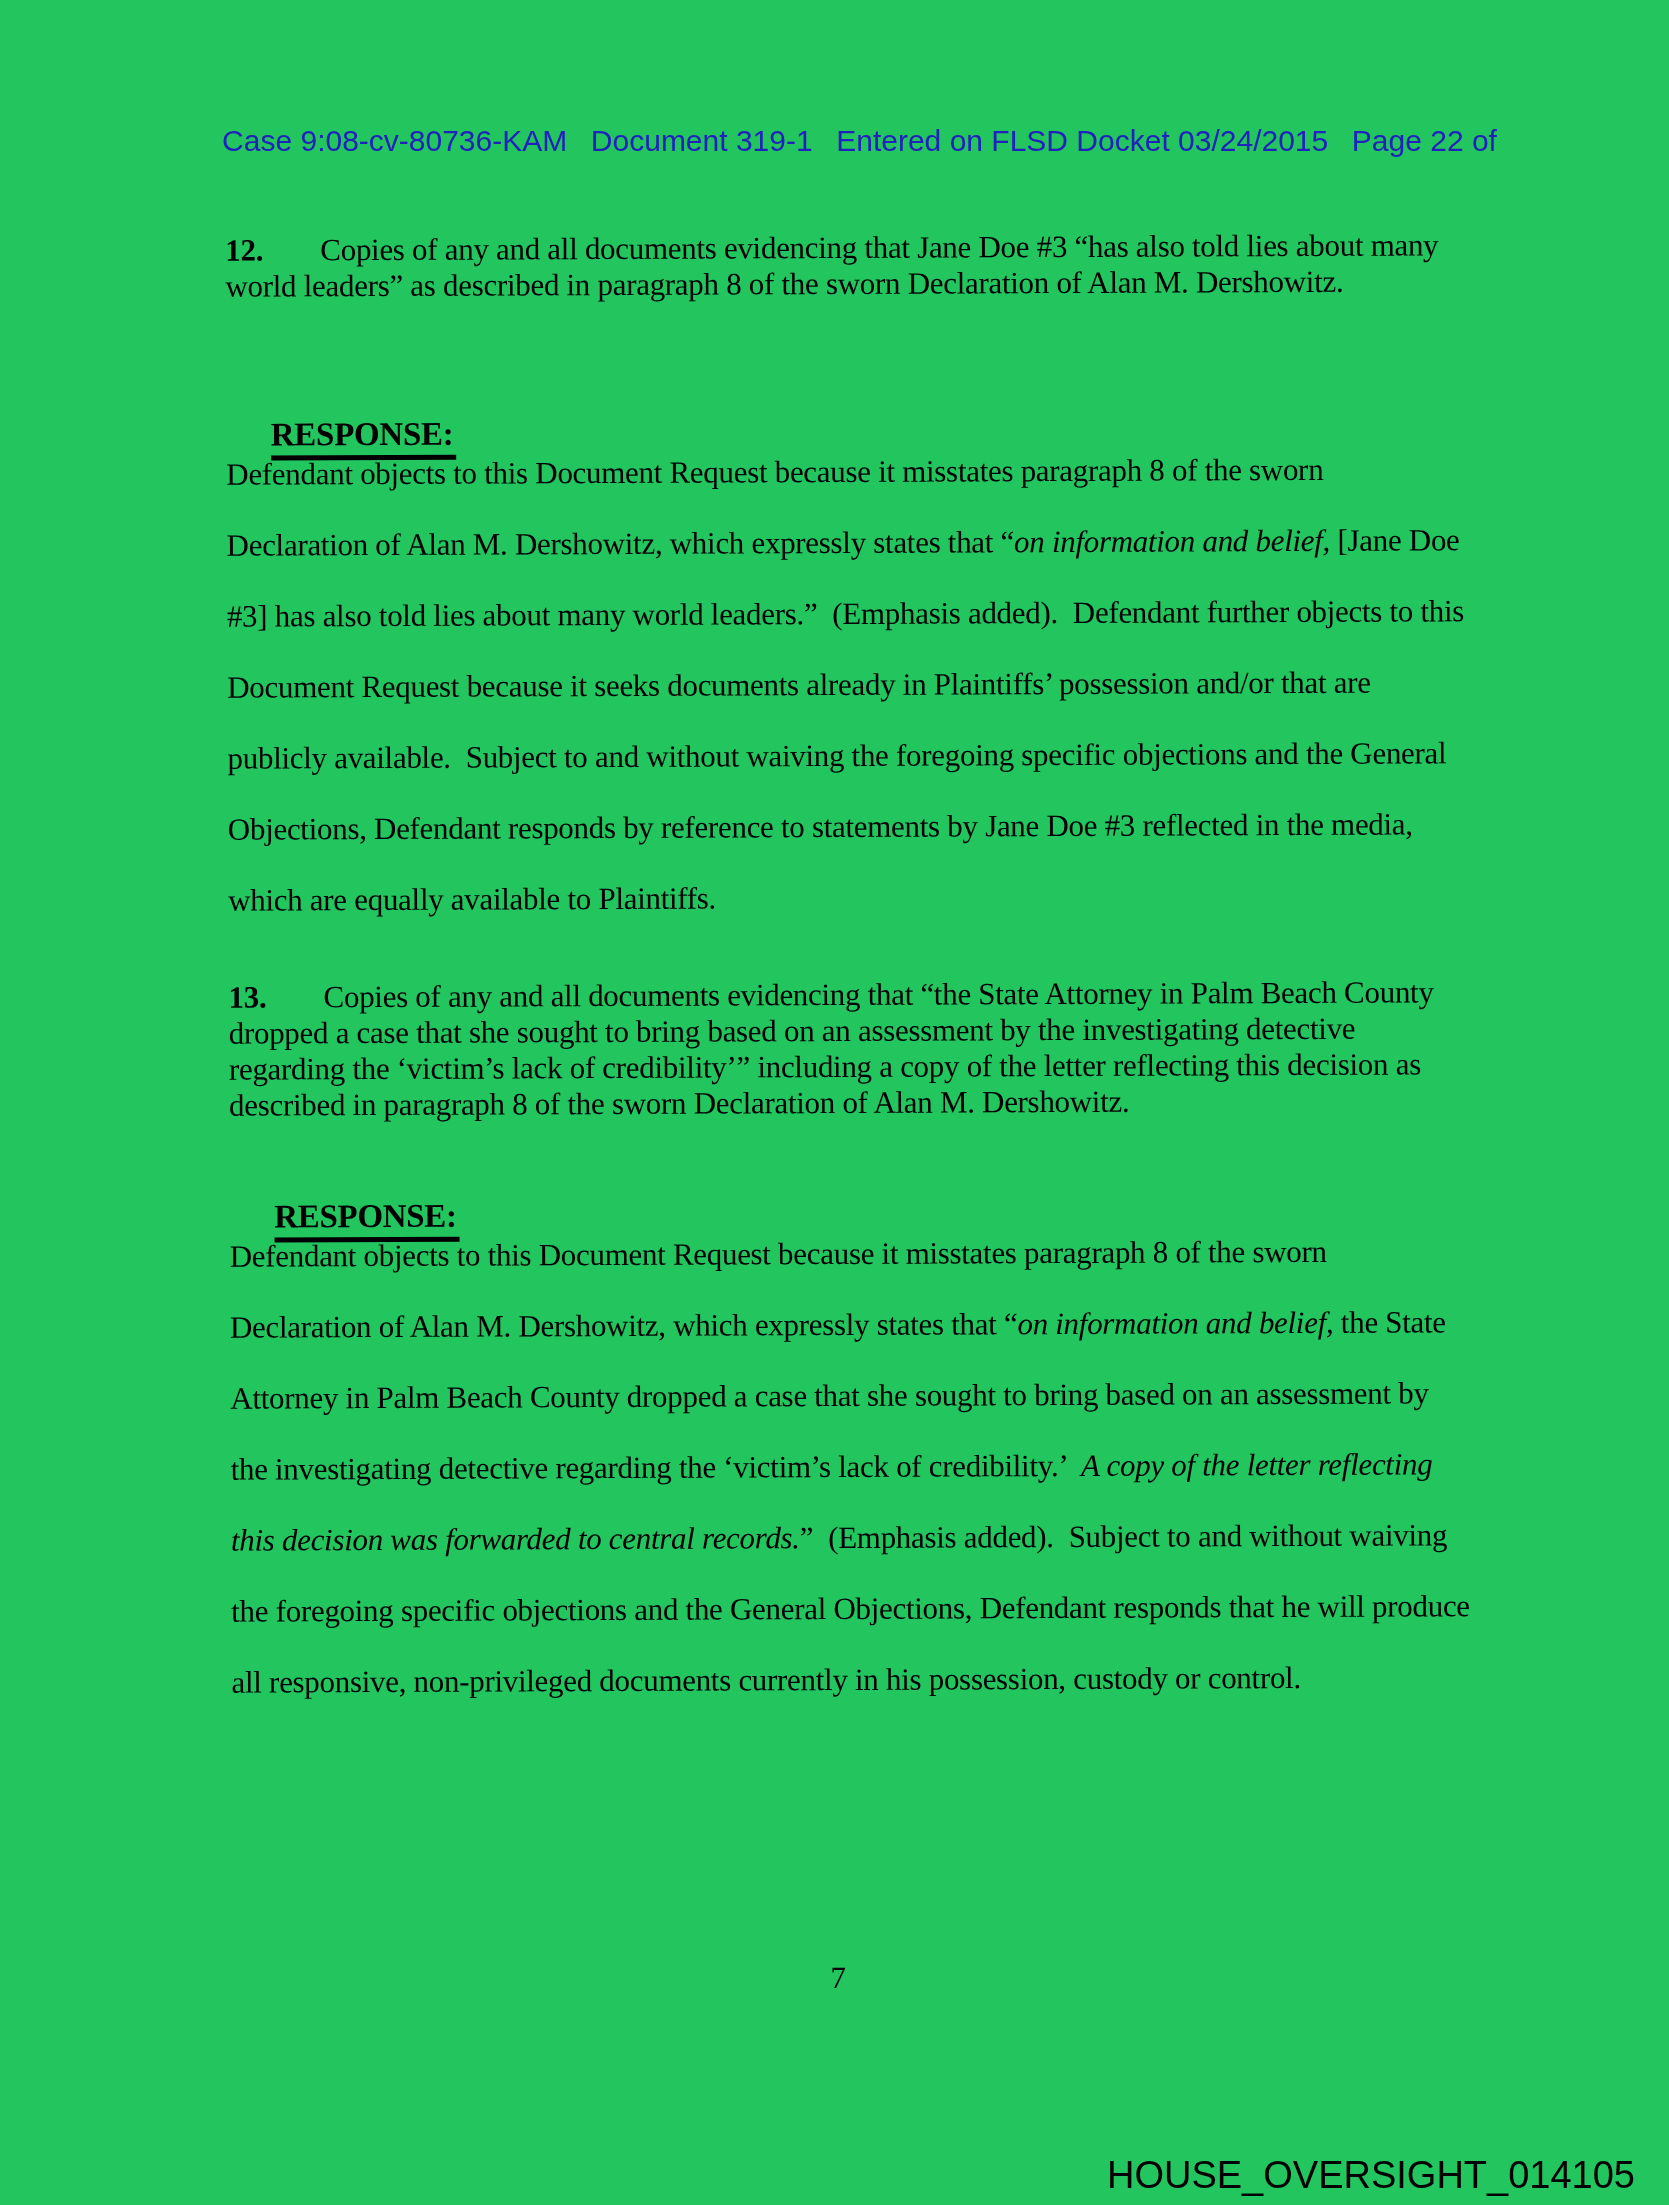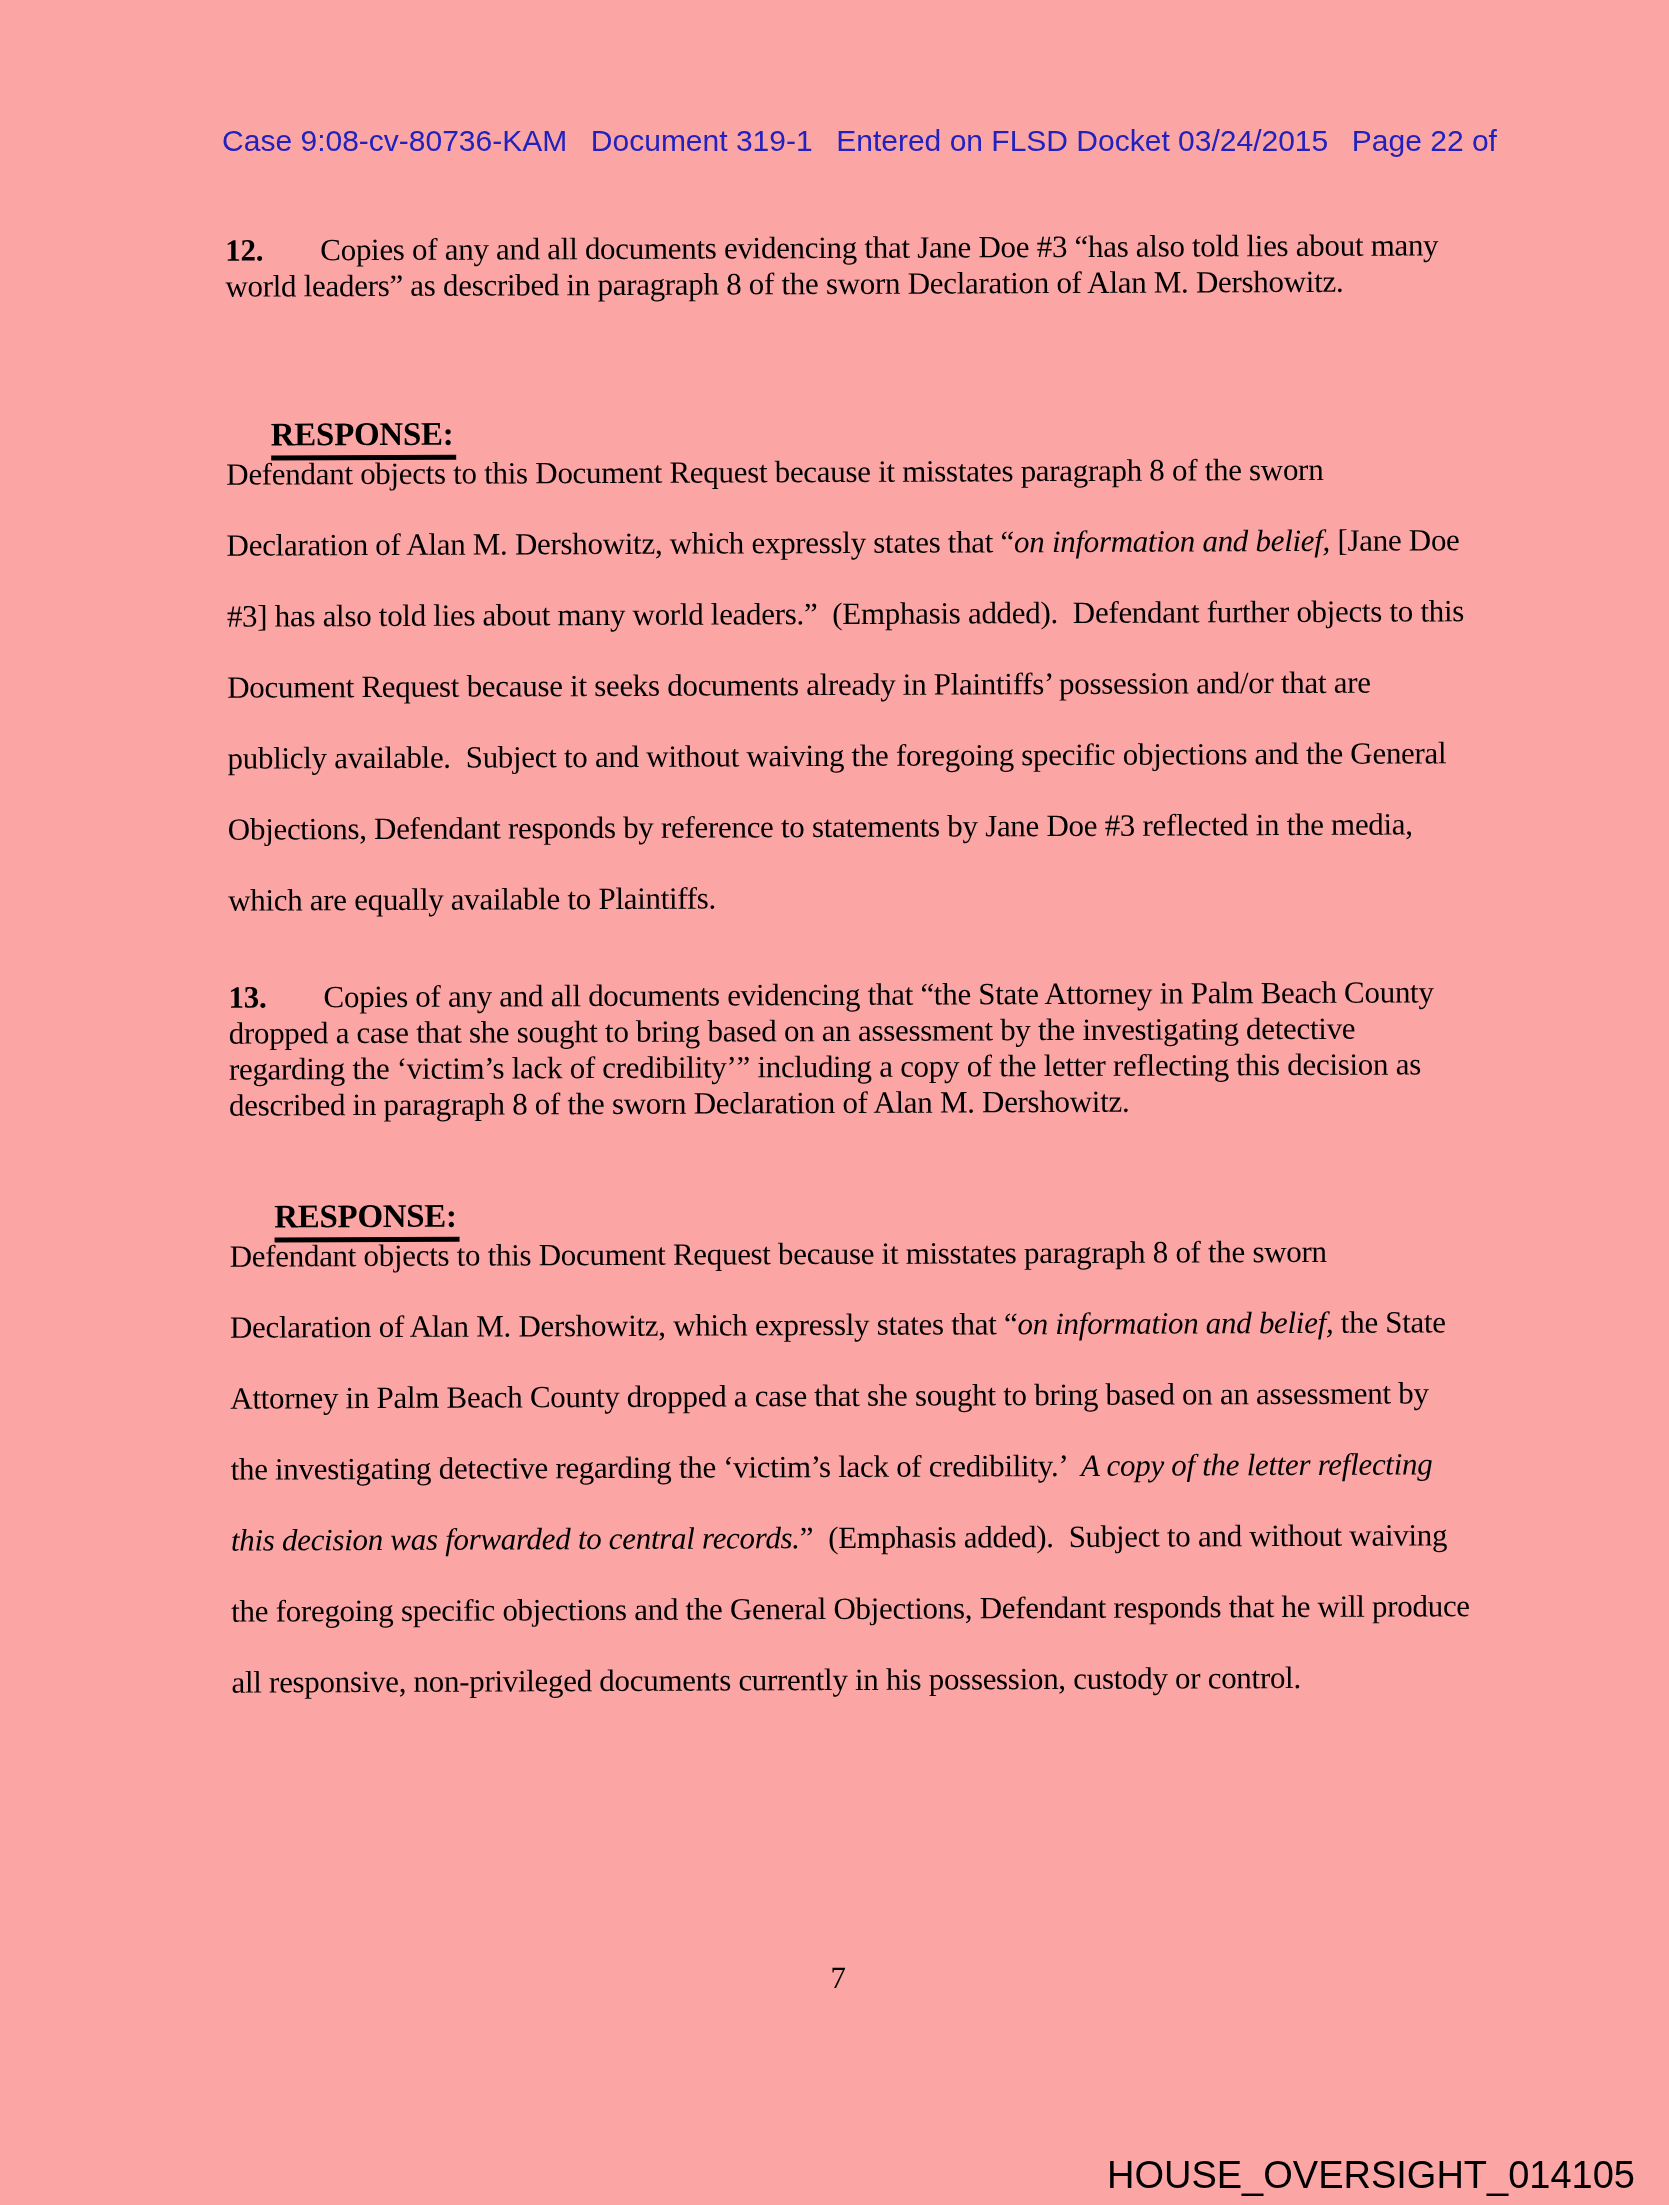--- a/index.html
+++ b/index.html
@@ -1,20 +1,20 @@
 <!DOCTYPE html>
 <html style="font-size:10.5px"><head>
 <meta charset="utf-8">
 <style>
   html, body { margin: 0; padding: 0; background: #e8e8e8; }
   .page {
     position: relative;
     width: 1669px;
     height: 2205px;
-    background: #fca5a5;
+    background: #22c55e;
     overflow: hidden;
     font-family: "Liberation Serif", "DejaVu Serif", serif;
     color: #000;
   }
 
   
   .stamp {
     position: absolute;
     top: 18.3px;
     left: 0;

